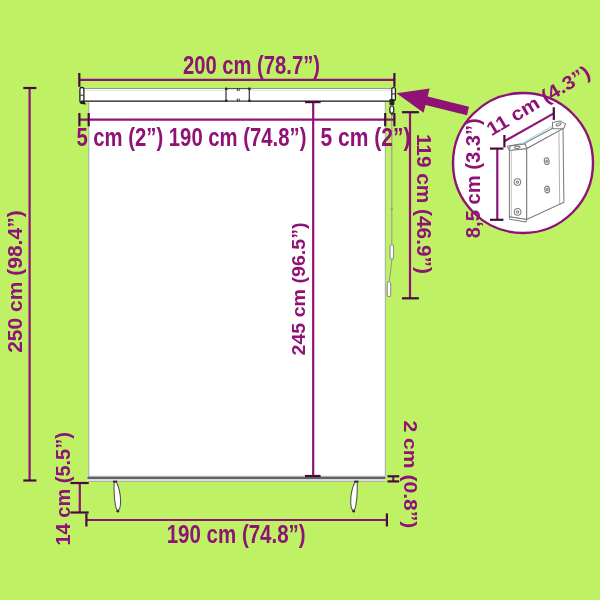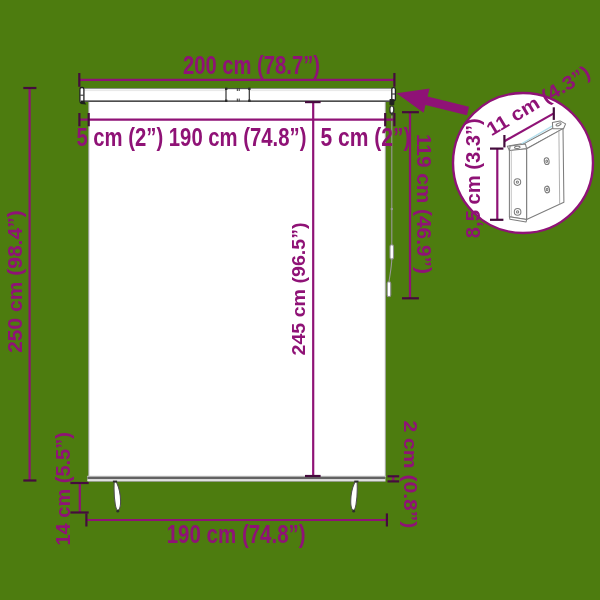--- a/index.html
+++ b/index.html
@@ -1,16 +1,16 @@
 <!DOCTYPE html>
 <html><head>
 <meta charset="utf-8">
 <style>
   html,body{margin:0;padding:0;background:#ffffff;}
-  #page{position:relative;width:600px;height:600px;background:#4d7c0f;overflow:hidden;}
+  #page{position:relative;width:600px;height:600px;background:#bef264;overflow:hidden;}
   svg{position:absolute;left:0;top:0;}
   text{font-family:"Liberation Sans", sans-serif;font-weight:bold;fill:#8f1276;}
 </style>
 </head>
 <body>
 <div id="page">
 <svg width="600" height="600" viewBox="0 0 600 600">
 
   <rect x="88.8" y="100.5" width="296.5" height="376" fill="#ffffff" stroke="#a8a8a8" stroke-width="1"></rect>
 

